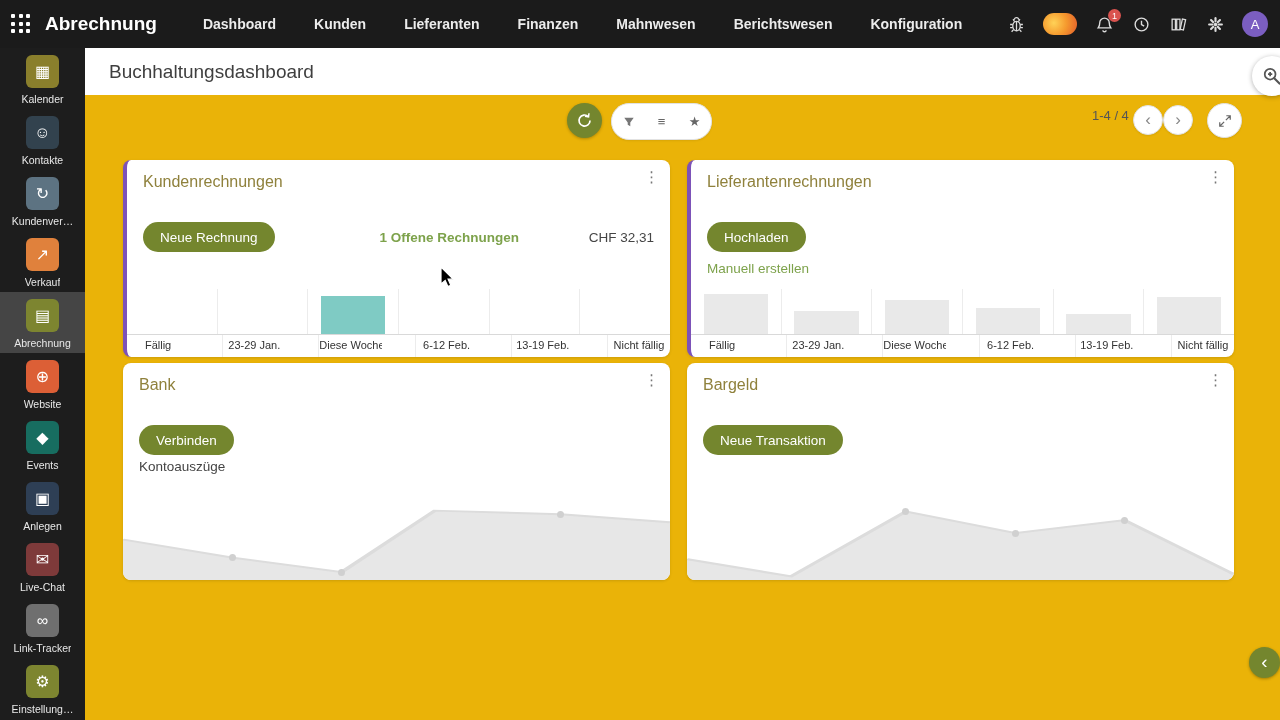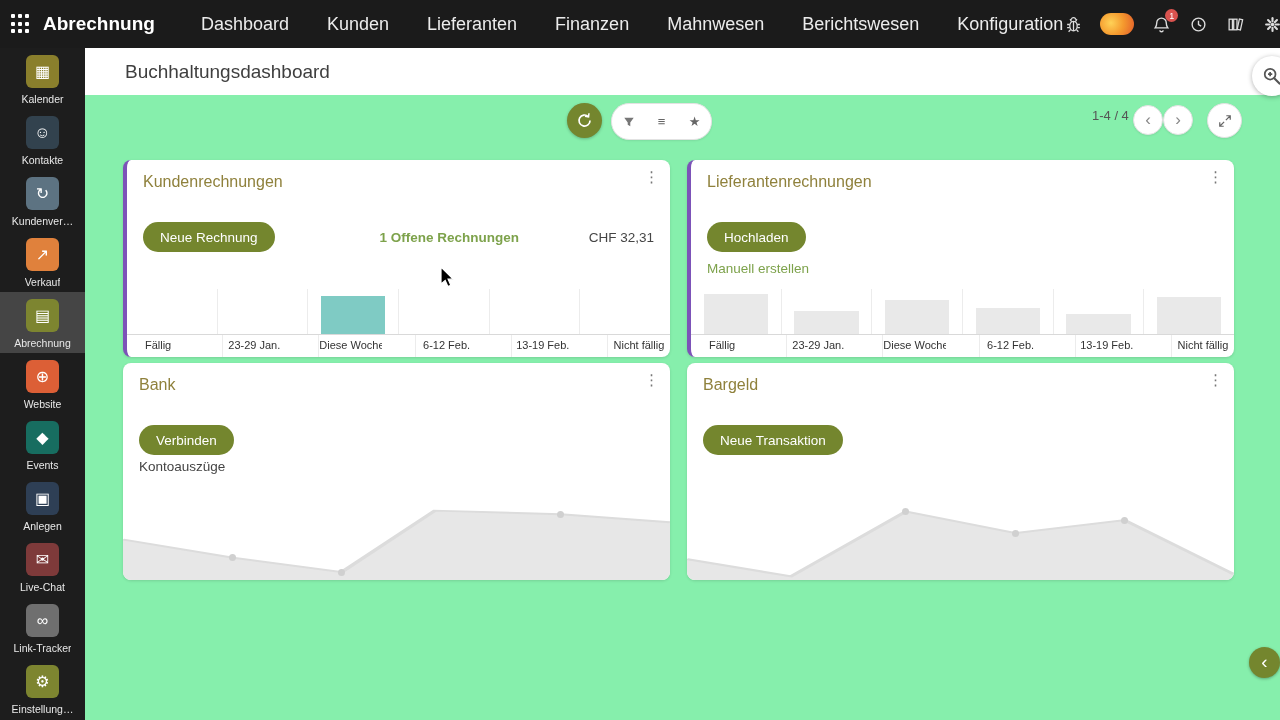--- a/index.html
+++ b/index.html
@@ -1,27 +1,27 @@
 <!DOCTYPE html>
 <html><head>
 <meta charset="utf-8">
 <style>
   html,body{margin:0;padding:0;background:#000;}
-  .screen{position:relative;width:1280px;height:720px;overflow:hidden;background:#86efac;
+  .screen{position:relative;width:1280px;height:720px;overflow:hidden;background:#eab308;
           font-family:"Liberation Sans",sans-serif;}
 
   
   .navbar{position:absolute;top:0;left:0;width:1280px;height:48px;background:#1b1b1b;
           display:flex;align-items:center;z-index:10;}
   .apps-grid{width:20px;height:20px;margin-left:11px;display:grid;
              grid-template-columns:repeat(3,1fr);gap:3px;cursor:pointer;}
   .apps-grid i{width:4px;height:4px;background:#fff;border-radius:1px;}
   .app-title{color:#fff;font-size:19px;font-weight:700;margin-left:14px;cursor:pointer;}
   .nav-menu{display:flex;gap:38px;margin-left:46px;}
-  .nav-item{color:#ececec;font-size:18px;cursor:pointer;white-space:nowrap;}
+  .nav-item{color:#ececec;font-size:14px;cursor:pointer;white-space:nowrap;font-weight:bold;}
   .nav-right{margin-left:auto;display:flex;align-items:center;gap:17px;margin-right:12px;}
   .nav-ic{width:20px;height:20px;position:relative;display:flex;align-items:center;
           justify-content:center;cursor:pointer;}
   .badge{position:absolute;top:-5px;right:-7px;background:#d9534f;color:#fff;font-size:9px;
          min-width:13px;height:13px;border-radius:7px;display:flex;align-items:center;
          justify-content:center;padding:0 2px;box-sizing:border-box;}
   .orange-blob{width:34px;height:22px;border-radius:11px;cursor:pointer;
         background:radial-gradient(circle at 32% 45%,#ffd257 0%,#f59a2e 48%,#e25c2a 100%);}
   .avatar{width:26px;height:26px;border-radius:50%;background:#7b5ec1;color:#fff;font-size:13px;
           display:flex;align-items:center;justify-content:center;cursor:pointer;}
@@ -32,21 +32,21 @@
            box-sizing:border-box;cursor:pointer;}
   .sb-item.active{background:#454545;}
   .sb-tile{width:33px;height:33px;border-radius:6px;display:flex;align-items:center;
            justify-content:center;color:#fff;font-size:16px;line-height:1;}
   .sb-label{color:#e8e8e8;font-size:10.5px;margin-top:5px;max-width:80px;white-space:nowrap;
             overflow:hidden;text-overflow:ellipsis;}
 
   
   .main{position:absolute;left:85px;top:48px;right:0;bottom:0;}
   .header-band{height:47px;background:#fff;display:flex;align-items:center;}
-  .page-title{font-size:19px;color:#3f3f3f;font-weight:400;margin:0 0 0 40px;}
+  .page-title{font-size:19px;color:#3f3f3f;font-weight:400;margin:0 0 0 24px;}
   .search-bar{margin-left:auto;margin-right:37px;width:563px;height:34px;background:#fff;
               border:1px solid #d8d8d8;border-radius:17px;display:flex;align-items:center;
               padding:0 3px;box-sizing:border-box;cursor:text;}
   .chip{display:flex;align-items:center;height:27px;border:1px solid #cfcfcf;border-radius:14px;
         padding-right:8px;background:#fff;cursor:pointer;}
   .chip-ic{width:23px;height:23px;border-radius:50%;background:#74862e;display:flex;
            align-items:center;justify-content:center;margin:1px 6px 1px 1px;}
   .chip-label{font-size:13px;color:#3c3c3c;}
   .chip-x{margin-left:7px;color:#777;font-size:13px;cursor:pointer;line-height:1;}
   .search-ph{color:#9a9a9a;font-size:13px;margin-left:10px;flex:1;}

